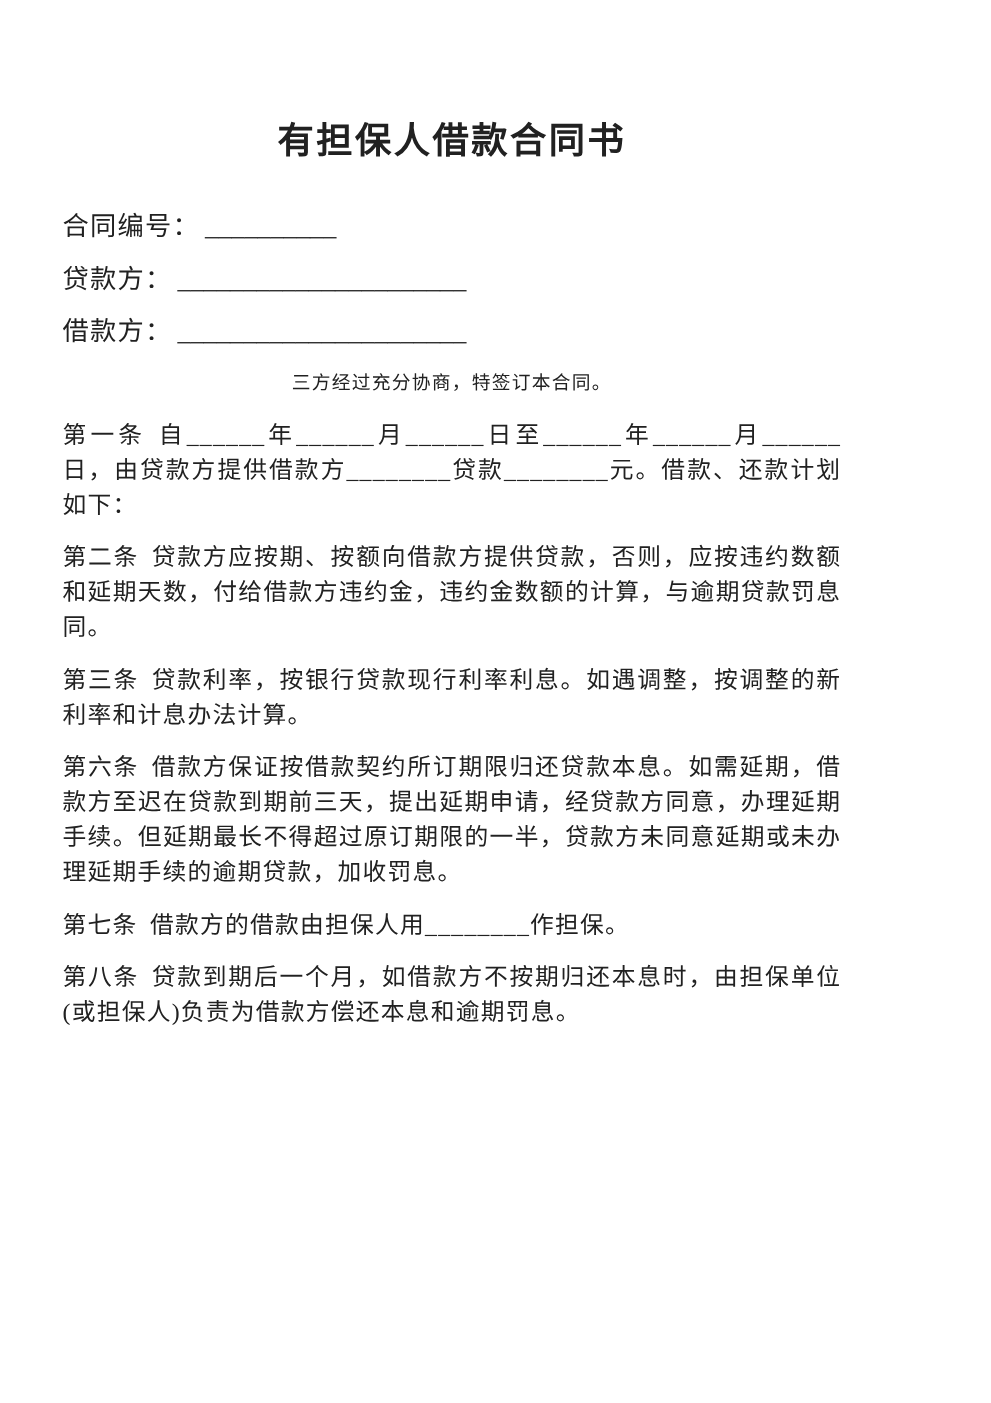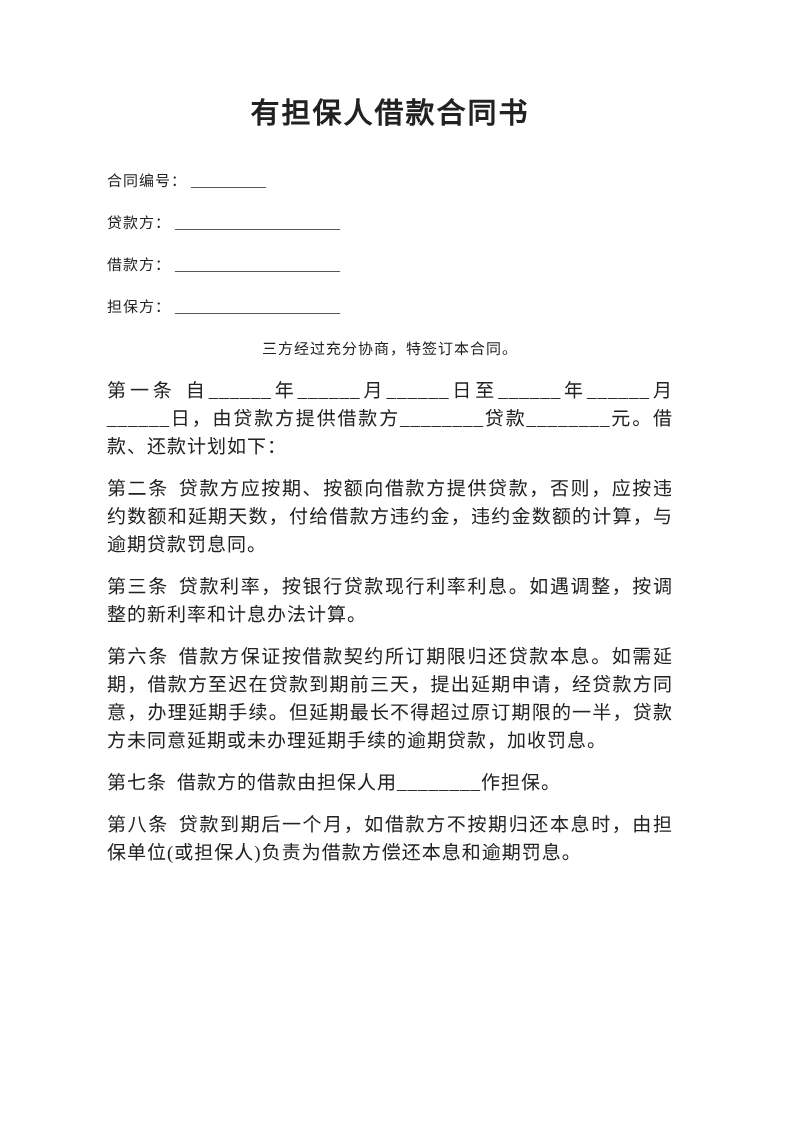--- a/index.html
+++ b/index.html
@@ -7,35 +7,35 @@
     padding: 0;
     background: #ffffff;
   }
   .page {
     position: relative;
     width: 793px;
     height: 1122px;
     margin: 0 auto;
     background: #ffffff;
     box-sizing: border-box;
-    padding: 96px 120px 0 107px;
+    padding: 96px 120px 0 50px;
     font-family: "Liberation Serif", "DejaVu Serif", serif;
     color: #212121;
     overflow: hidden;
   }
   .doc-title {
     text-align: center;
     font-size: 29px;
     font-weight: bold;
     letter-spacing: 2px;
     margin: 0 0 36px 0;
     line-height: 1.2;
   }
   .field-row {
-    font-size: 15px;
+    font-size: 21px;
     line-height: 28px;
     margin: 0 0 14px 0;
     letter-spacing: 1px;
     white-space: nowrap;
     font-family: Liberation Serif, serif;
   }
   .field-blank {
     letter-spacing: 0;
     margin-left: 4px;
   }
@@ -67,23 +67,20 @@
 
   <p class="field-row">
     <span>合同编号：</span><span class="field-blank">__________</span>
   </p>
   <p class="field-row">
     <span>贷款方：</span><span class="field-blank">______________________</span>
   </p>
   <p class="field-row">
     <span>借款方：</span><span class="field-blank">______________________</span>
   </p>
-  <p class="field-row">
-    <span>担保方：</span><span class="field-blank">______________________</span>
-  </p>
 
   <p class="intro-para">三方经过充分协商，特签订本合同。</p>
 
   <p class="clause">
     <span class="clause-num">第一条</span><span>自______年______月______日至______年______月______日，由贷款方提供借款方________贷款________元。借款、还款计划如下：</span>
   </p>
   <p class="clause">
     <span class="clause-num">第二条</span><span>贷款方应按期、按额向借款方提供贷款，否则，应按违约数额和延期天数，付给借款方违约金，违约金数额的计算，与逾期贷款罚息同。</span>
   </p>
   <p class="clause">

